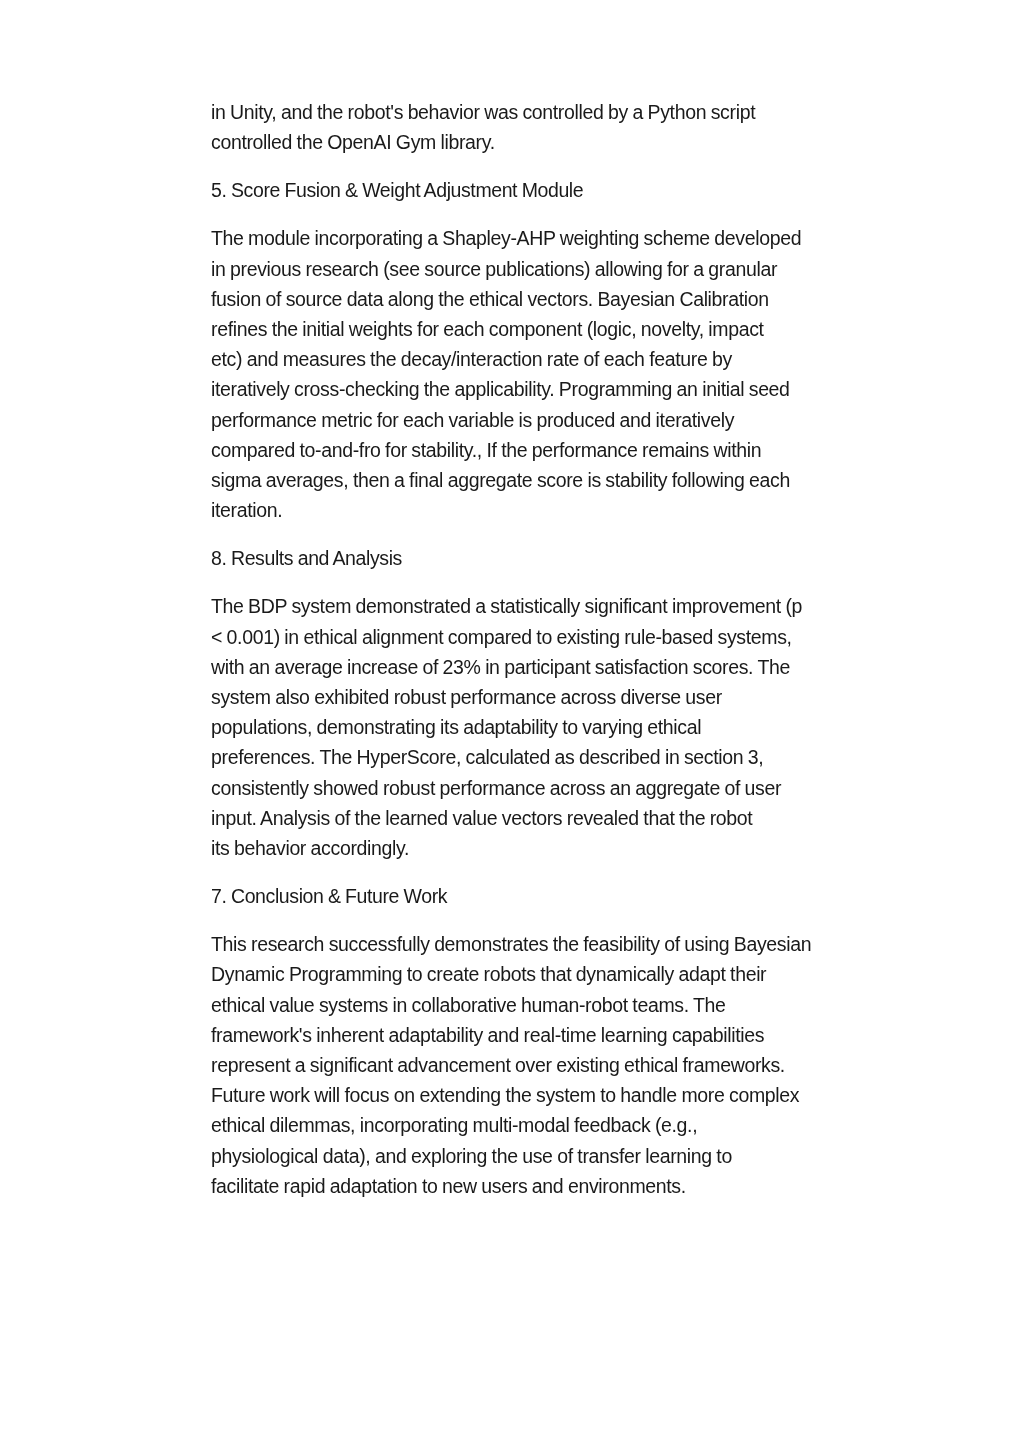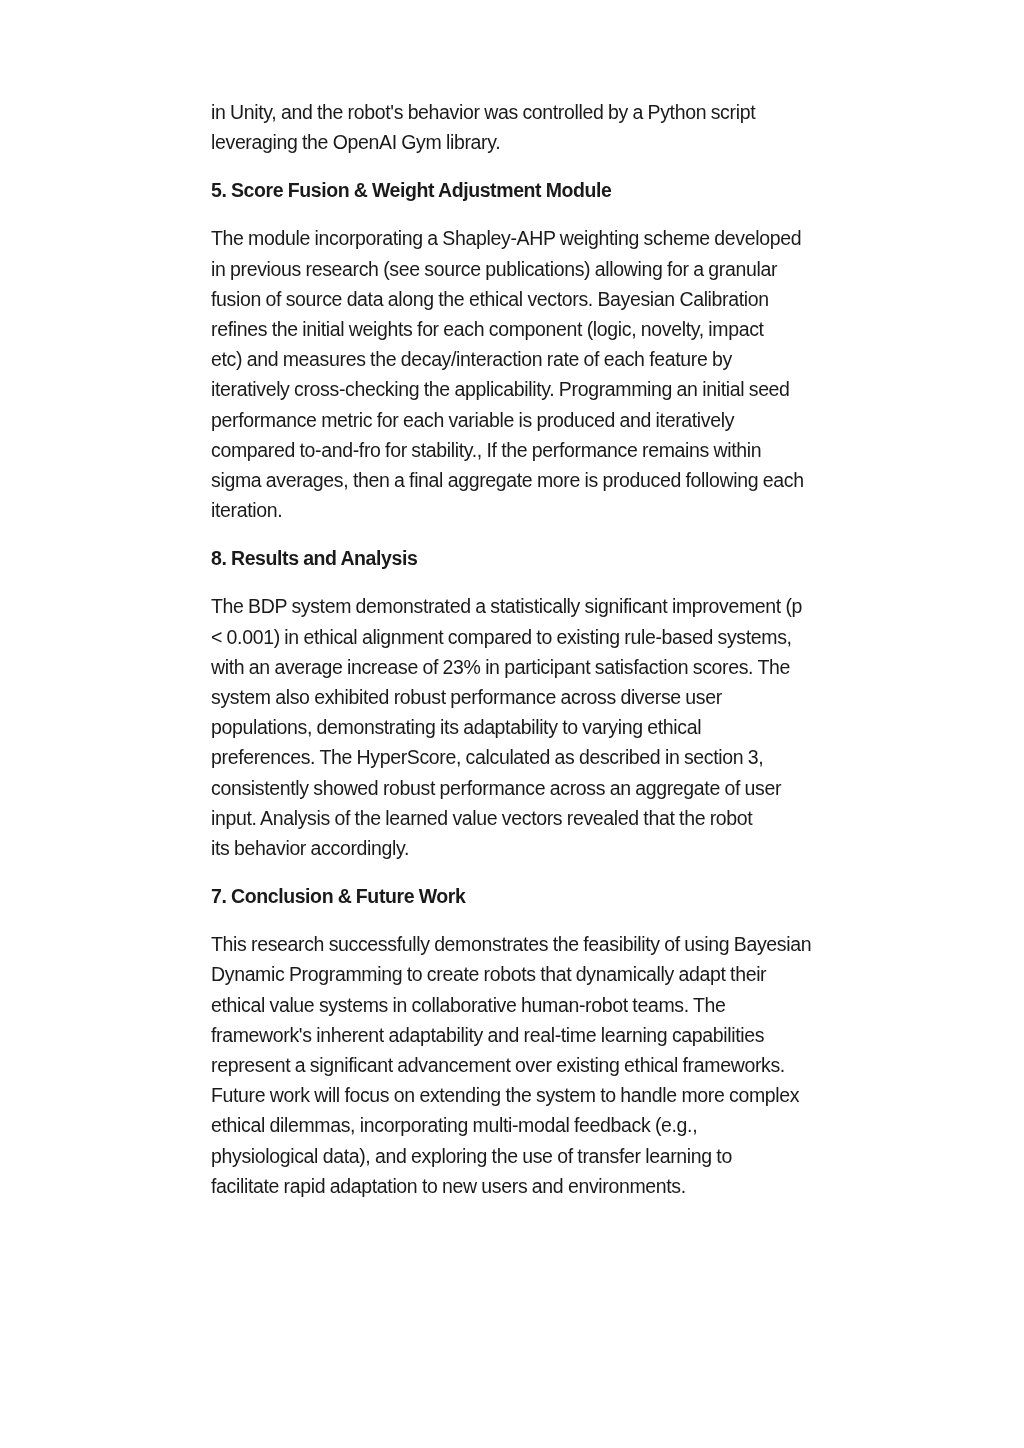--- a/index.html
+++ b/index.html
@@ -26,49 +26,49 @@
       line-height: 30.2px;
       white-space: nowrap;
       letter-spacing: -0.35px;
       word-spacing: -0.5px;
     }
     .para {
       margin: 0 0 18px 0;
     }
     .heading {
       font-size: 19.5px;
-      font-weight: bold;
+      font-weight: normal;
       line-height: 30px;
       margin: 0 0 18px 0;
       white-space: nowrap;
       letter-spacing: -0.4px;
       word-spacing: -0.5px;
     }
   </style>
 </head>
 <body>
 
 <div class="page">
 
   <div class="para">
     <div class="line">in Unity, and the robot's behavior was controlled by a Python script</div>
-    <div class="line">leveraging the OpenAI Gym library.</div>
+    <div class="line">controlled the OpenAI Gym library.</div>
   </div>
 
   <div class="heading">5. Score Fusion &amp; Weight Adjustment Module</div>
   <div class="para">
     <div class="line">The module incorporating a Shapley-AHP weighting scheme developed</div>
     <div class="line">in previous research (see source publications) allowing for a granular</div>
     <div class="line">fusion of source data along the ethical vectors. Bayesian Calibration</div>
     <div class="line">refines the initial weights for each component (logic, novelty, impact</div>
     <div class="line">etc) and measures the decay/interaction rate of each feature by</div>
     <div class="line">iteratively cross-checking the applicability. Programming an initial seed</div>
     <div class="line">performance metric for each variable is produced and iteratively</div>
     <div class="line">compared to-and-fro for stability., If the performance remains within</div>
-    <div class="line">sigma averages, then a final aggregate more is produced following each</div>
+    <div class="line">sigma averages, then a final aggregate score is stability following each</div>
     <div class="line">iteration.</div>
   </div>
 
   <div class="heading">8. Results and Analysis</div>
   <div class="para">
     <div class="line">The BDP system demonstrated a statistically significant improvement (p</div>
     <div class="line">&lt; 0.001) in ethical alignment compared to existing rule-based systems,</div>
     <div class="line">with an average increase of 23% in participant satisfaction scores. The</div>
     <div class="line">system also exhibited robust performance across diverse user</div>
     <div class="line">populations, demonstrating its adaptability to varying ethical</div>

